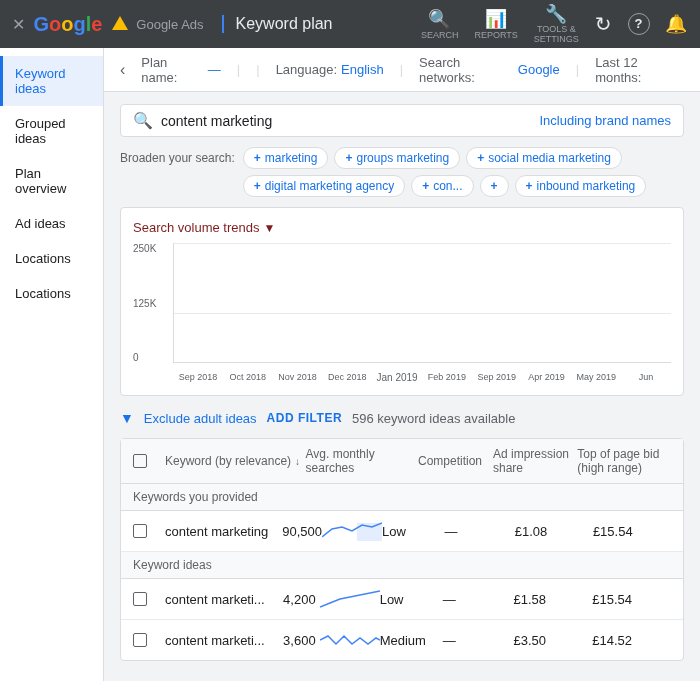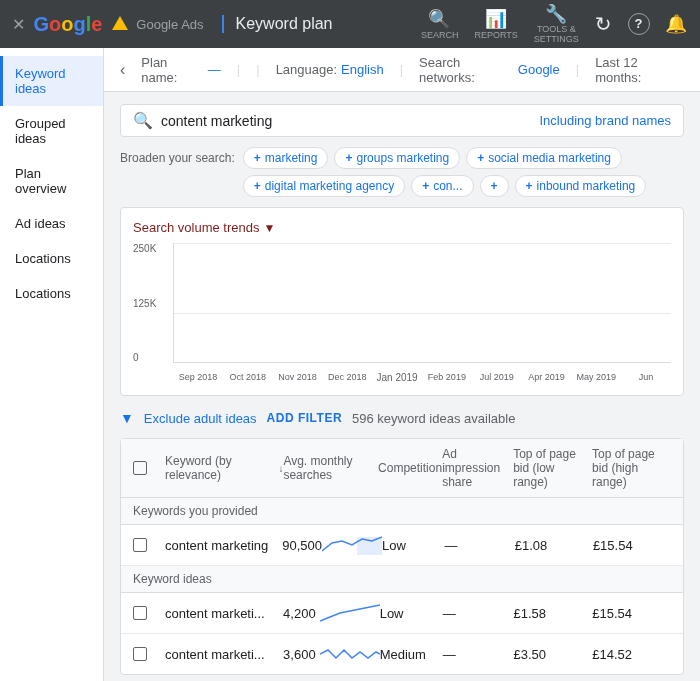--- a/index.html
+++ b/index.html
@@ -339,21 +339,21 @@
               </div>
             </div>
 
           <div class="chart-labels" id="chart-labels-container">
           <div class="chart-label" style="font-size: 9px; white-space: nowrap;">Sep 2018</div>
               <div class="chart-label" style="font-size: 9px; white-space: nowrap;">Oct 2018</div>
               <div class="chart-label" style="font-size: 9px; white-space: nowrap;">Nov 2018</div>
               <div class="chart-label" style="font-size: 9px; white-space: nowrap;">Dec 2018</div>
               <div class="chart-label" style="font-size: 10px; white-space: nowrap;">Jan 2019</div>
               <div class="chart-label" style="font-size: 9px; white-space: nowrap;">Feb 2019</div>
-              <div class="chart-label" style="font-size: 9px; white-space: nowrap;">Jul 2019</div>
+              <div class="chart-label" style="font-size: 9px; white-space: nowrap;">Sep 2019</div>
               <div class="chart-label" style="font-size: 9px; white-space: nowrap;">Apr 2019</div>
               <div class="chart-label" style="font-size: 9px; white-space: nowrap;">May 2019</div>
               <div class="chart-label" style="font-size: 9px; white-space: nowrap;">Jun</div>
             </div>
         </div>
       </div>
 
       <div class="filter-row">
         <span class="filter-icon">▼</span>
         <a class="filter-link" href="#">Exclude adult ideas</a>
@@ -372,23 +372,20 @@
             <span class="sort-icon">↓</span>
           </div>
           <div class="col-monthly">
             <span>Avg. monthly searches</span>
           </div>
           <div class="col-comp">
             <span>Competition</span>
           </div>
           <div class="col-impression">
             <span>Ad impression share</span>
-          </div>
-          <div class="col-bid-low">
-            <span>Top of page bid (low range)</span>
           </div>
           <div class="col-bid-high">
             <span>Top of page bid (high range)</span>
           </div>
         </div>
 
         <div class="section-label">Keywords you provided</div>
 
         <div class="table-row">
           <div class="col-check">

